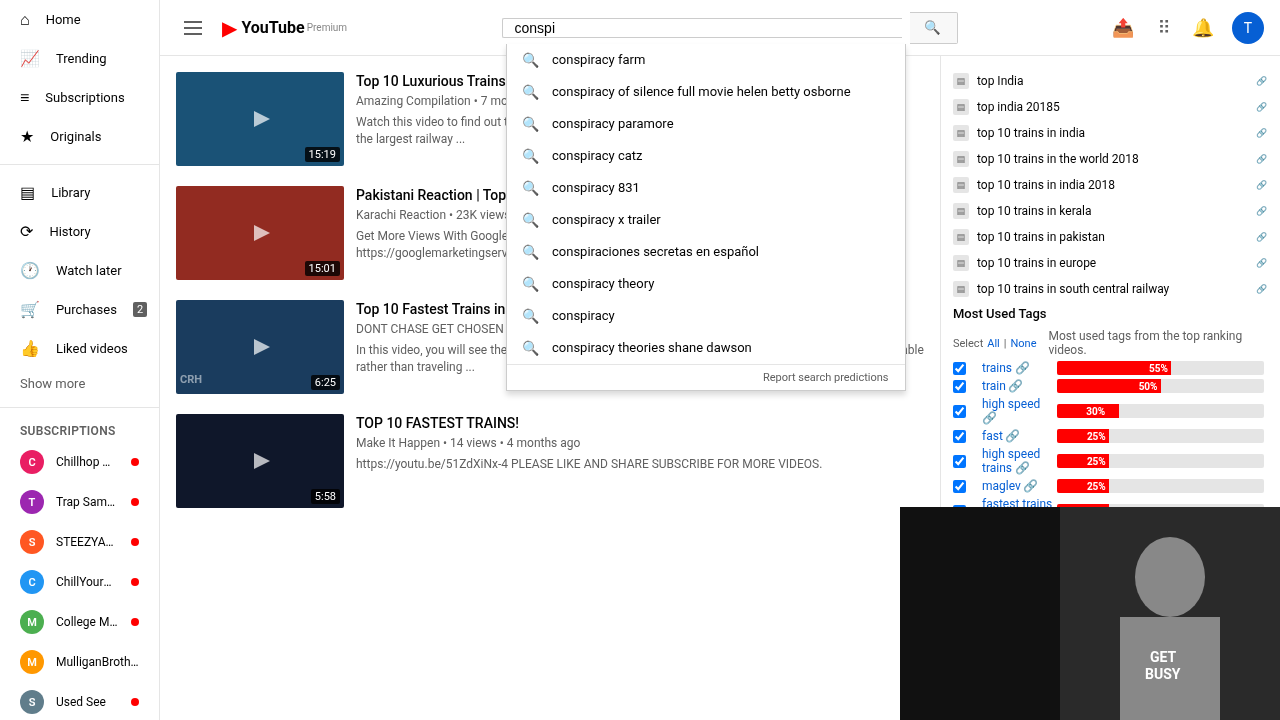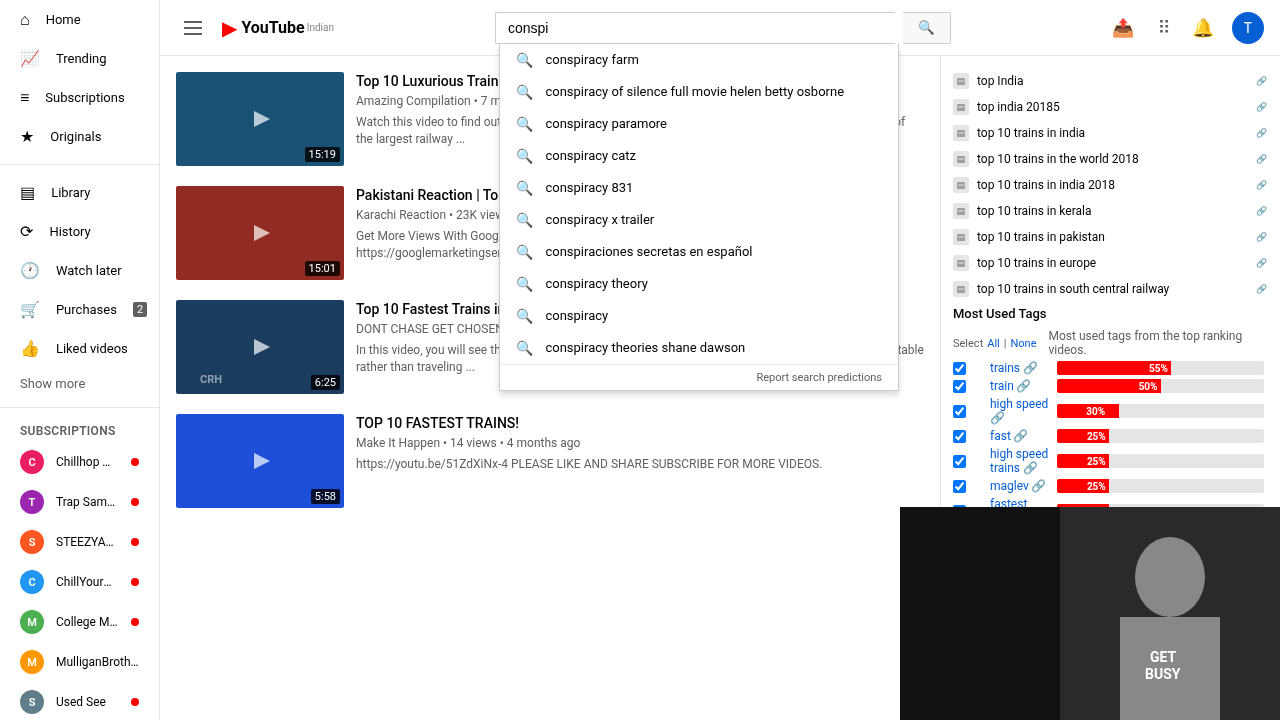--- a/index.html
+++ b/index.html
@@ -16,21 +16,21 @@
 
     
     .header-left { display: flex; align-items: center; gap: 12px; }
     .hamburger { cursor: pointer; display: flex; flex-direction: column; gap: 4px; padding: 8px; }
     .hamburger span { display: block; width: 18px; height: 2px; background: #606060; }
     .logo { display: flex; align-items: center; gap: 4px; cursor: pointer; }
     .logo-icon { color: #ff0000; font-size: 20px; }
     .logo-text { font-size: 16px; font-weight: 700; color: #030303; }
     .logo-premium { font-size: 10px; color: #878787; margin-left: -2px; }
     .header-center { flex: 1; display: flex; align-items: center; justify-content: center; gap: 8px; position: relative; }
-    .search-box { width: 400px; height: 32px; border: 1px solid #ccc; border-radius: 2px 0 0 2px; padding: 0 12px; font-size: 14px; outline: none; border-right: none; }
+    .search-box { width: 400px; height: 20px; border: 1px solid #ccc; border-radius: 2px 0 0 2px; padding: 0 12px; font-size: 14px; outline: none; border-right: none; }
     .search-btn { width: 48px; height: 32px; background: #f8f8f8; border: 1px solid #ccc; border-left: none; border-radius: 0 2px 2px 0; cursor: pointer; display: flex; align-items: center; justify-content: center; }
     .header-right { display: flex; align-items: center; gap: 16px; margin-left: auto; }
     .header-icon { width: 24px; height: 24px; display: flex; align-items: center; justify-content: center; cursor: pointer; color: #606060; font-size: 18px; }
     .avatar { width: 32px; height: 32px; border-radius: 50%; background: #065fd4; display: flex; align-items: center; justify-content: center; color: #fff; font-size: 14px; cursor: pointer; }
 
     
     .search-dropdown { position: absolute; top: 32px; left: calc(50% - 200px - 24px); width: 400px; background: #fff; border: 1px solid #ccc; border-top: none; box-shadow: 0 4px 6px rgba(0,0,0,0.15); z-index: 200; }
     .dropdown-item { display: flex; align-items: center; padding: 8px 16px; cursor: pointer; gap: 12px; font-size: 13px; color: #030303; }
     .dropdown-icon { color: #606060; font-size: 14px; }
     .report-link { text-align: right; padding: 6px 16px; font-size: 11px; color: #606060; cursor: pointer; border-top: 1px solid #e5e5e5; }
@@ -57,21 +57,21 @@
     .video-meta { font-size: 12px; color: #606060; margin-bottom: 6px; }
     .video-desc { font-size: 12px; color: #606060; line-height: 1.4; display: -webkit-box; -webkit-line-clamp: 2; -webkit-box-orient: vertical; overflow: hidden; }
     .right-link { display: flex; align-items: center; gap: 8px; padding: 5px 0; cursor: pointer; font-size: 12px; color: #030303; }
     .right-link-icon { width: 16px; height: 16px; background: #e5e5e5; border-radius: 2px; flex-shrink: 0; display: flex; align-items: center; justify-content: center; }
     .external-icon { font-size: 9px; color: #606060; }
     .right-link-text { flex: 1; }
     .tags-section { margin-top: 4px; }
     .tags-header { display: flex; align-items: center; gap: 8px; margin-bottom: 8px; }
     .tags-title { font-size: 13px; font-weight: 500; }
     .tag-row { display: flex; align-items: center; margin-bottom: 4px; }
-    .tag-name { font-size: 12px; width: 100px; display: flex; align-items: center; gap: 20px; flex-shrink: 0; }
+    .tag-name { font-size: 12px; width: 100px; display: flex; align-items: center; gap: 12px; flex-shrink: 0; }
     .tag-name a { color: #065fd4; text-decoration: none; cursor: pointer; }
     .tag-bar-container { flex: 1; height: 14px; background: #e5e5e5; border-radius: 2px; overflow: hidden; margin: 0 4px; }
     .tag-bar { height: 100%; background: #ff0000; }
     .tag-pct { font-size: 11px; color: #fff; min-width: 28px; text-align: right; font-weight: 700; padding: 0 2px; }
 
     
     .mini-player { position: absolute; bottom: 0; right: 0; width: 380px; height: 213px; background: #000; }
     .mini-player-inner { width: 100%; height: 100%; background: #1a1a1a; display: flex; align-items: center; justify-content: center; overflow: hidden; }
     .player-person { width: 100%; height: 100%; background: linear-gradient(135deg, #2a2a2a 0%, #1a1a1a 100%); display: flex; align-items: center; justify-content: center; }
   </style>
@@ -169,21 +169,21 @@
     <div class="header">
       <div class="header-left">
         <div class="hamburger">
           <span></span>
             <span></span>
             <span></span>
         </div>
         <div class="logo">
           <span class="logo-icon">▶</span>
           <span class="logo-text">YouTube</span>
-          <span class="logo-premium">Indian</span>
+          <span class="logo-premium">Premium</span>
         </div>
       </div>
       <div class="header-center">
         <input type="text" class="search-box" value="conspi" placeholder="Search" style="">
         <button class="search-btn">
           <span>🔍</span>
         </button>
 
         <div class="search-dropdown">
           <div id="dropdown-items">
@@ -272,37 +272,37 @@
         <span class="duration">15:01</span>
       </div>
       <div class="video-info">
         <div class="video-title">Pakistani Reaction | Top 10 MOST Luxurious Trains in India 2018</div>
         <div class="video-meta">Karachi Reaction • 23K views • 3 months ago</div>
         <div class="video-desc">Get More Views With Google Marketing Service 2018 Link: https://googlemarketingservice.com/by/syednoyan Pakistani Reaction ...</div>
       </div>
     </div>
             <div class="video-card">
       <div class="video-thumb" style="background:#1a3c5e">
-        <div style="position:absolute;bottom:8px;left:24px;color:rgba(255,255,255,0.5);font-size:11px;font-weight:bold;">CRH</div>
+        <div style="position:absolute;bottom:8px;left:4px;color:rgba(255,255,255,0.5);font-size:11px;font-weight:bold;">CRH</div>
         <div class="thumb-placeholder">
           <svg width="40" height="30" viewBox="0 0 40 30">
                     <rect width="40" height="30" fill="transparent"></rect>
                     <polygon points="14,7 14,23 30,15" fill="rgba(255,255,255,0.7)"></polygon>
                   </svg>
         </div>
         <span class="duration">6:25</span>
       </div>
       <div class="video-info">
         <div class="video-title">Top 10 Fastest Trains in the world 2018</div>
         <div class="video-meta">DONT CHASE GET CHOSEN • 76 views • 8 months ago</div>
         <div class="video-desc">In this video, you will see the Top 10 Trains in the world 2018. Traveling on the train is so much comfortable rather than traveling ...</div>
       </div>
     </div>
             <div class="video-card">
-      <div class="video-thumb" style="background:#1d4ed8">
+      <div class="video-thumb" style="background:#0f172a">
 
         <div class="thumb-placeholder">
           <svg width="40" height="30" viewBox="0 0 40 30">
                     <rect width="40" height="30" fill="transparent"></rect>
                     <polygon points="14,7 14,23 30,15" fill="rgba(255,255,255,0.7)"></polygon>
                   </svg>
         </div>
         <span class="duration">5:58</span>
       </div>
       <div class="video-info">

